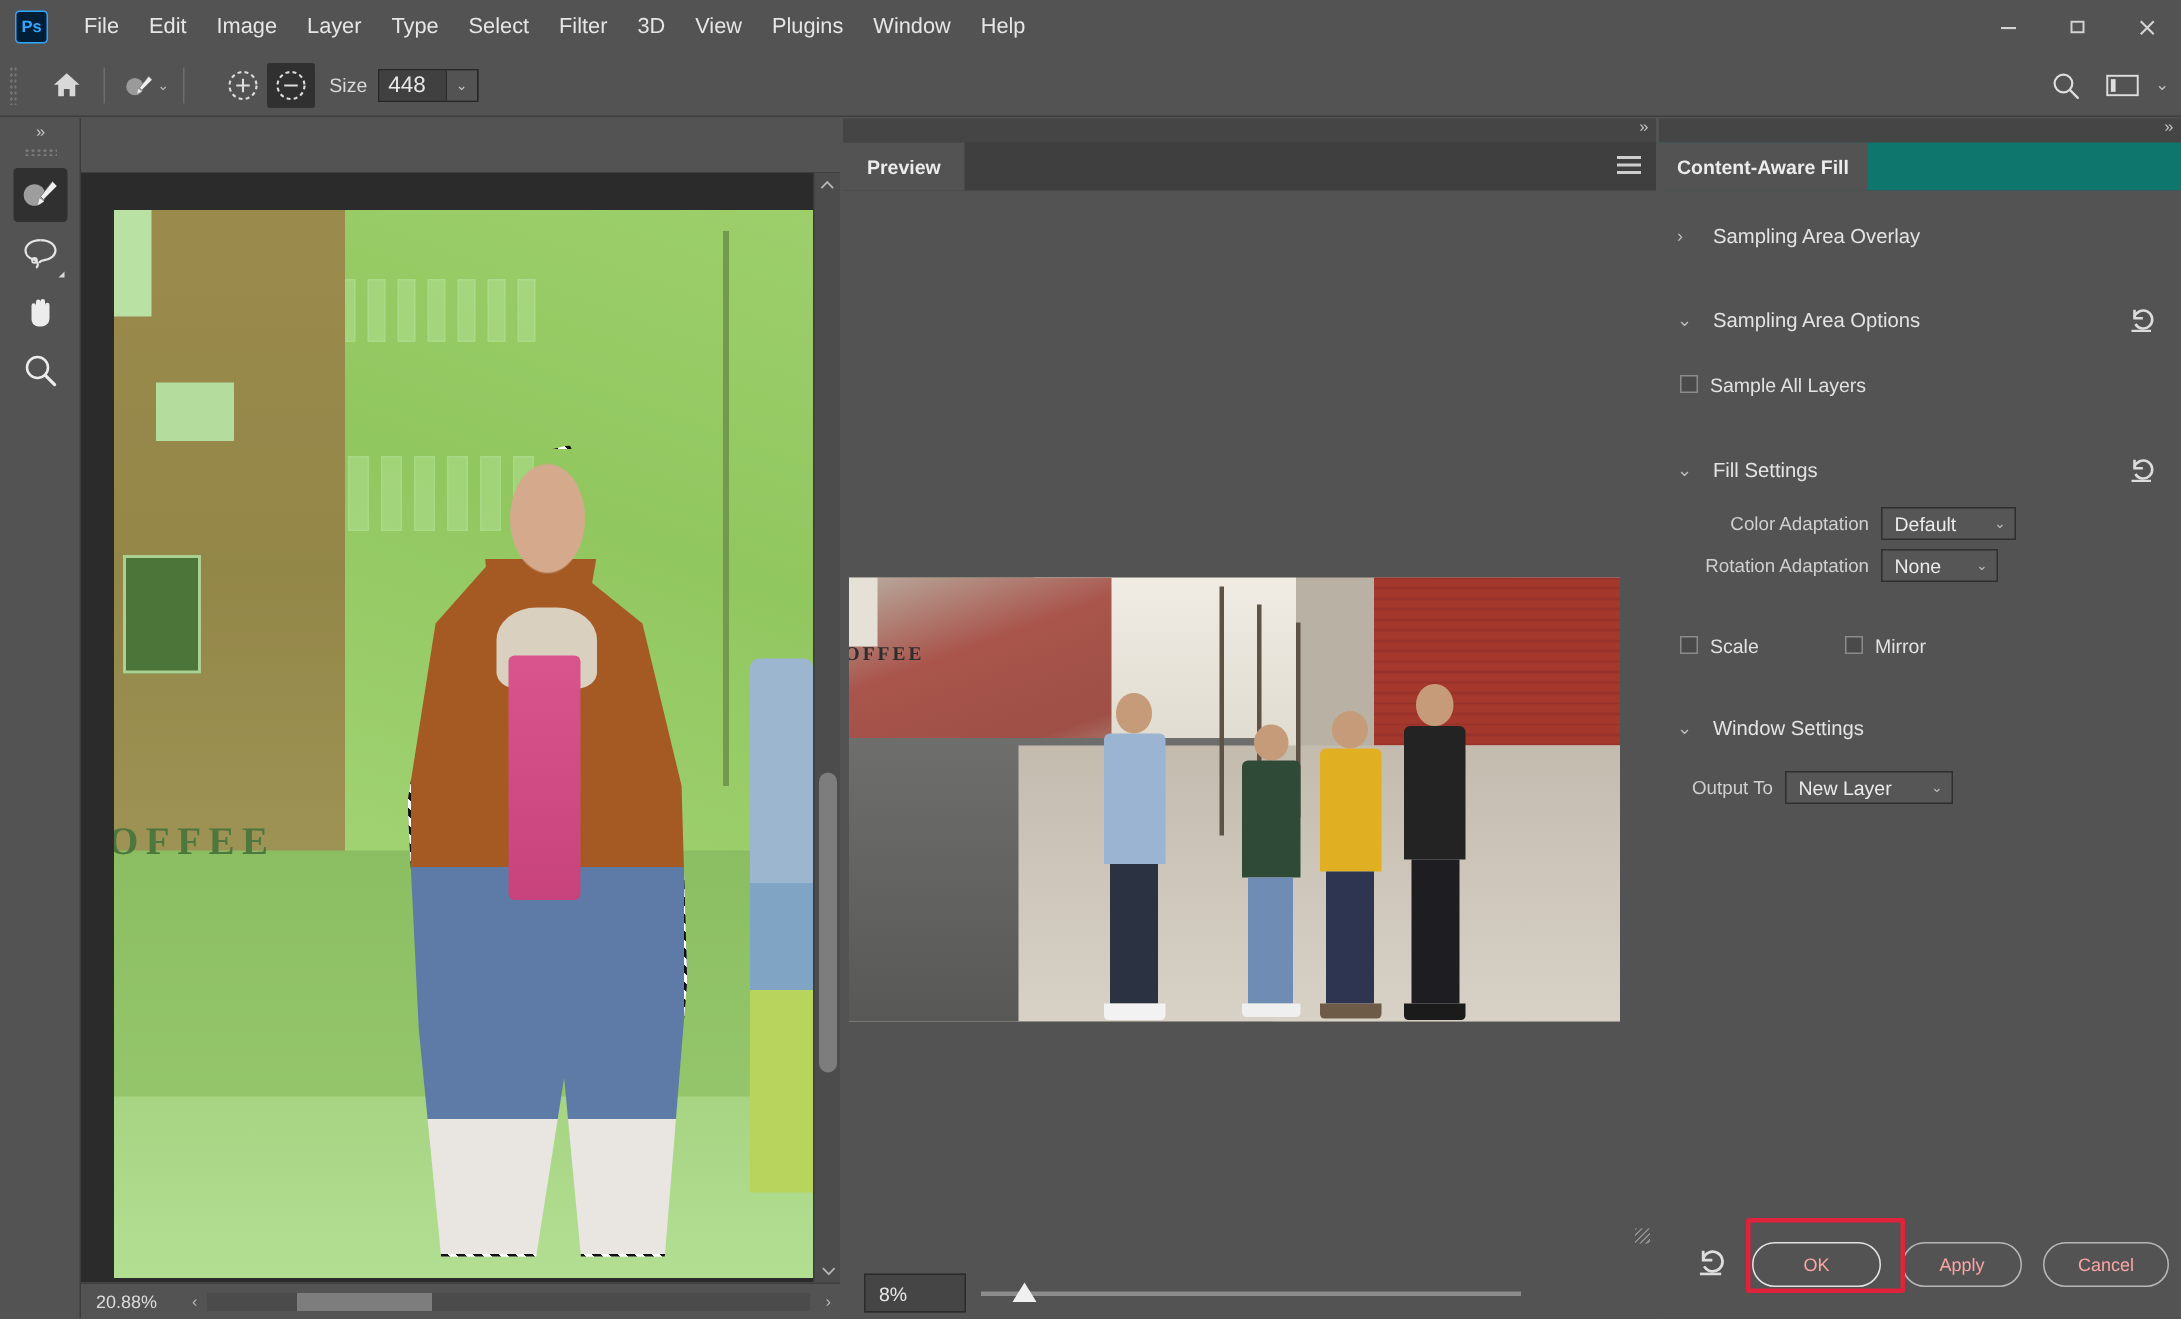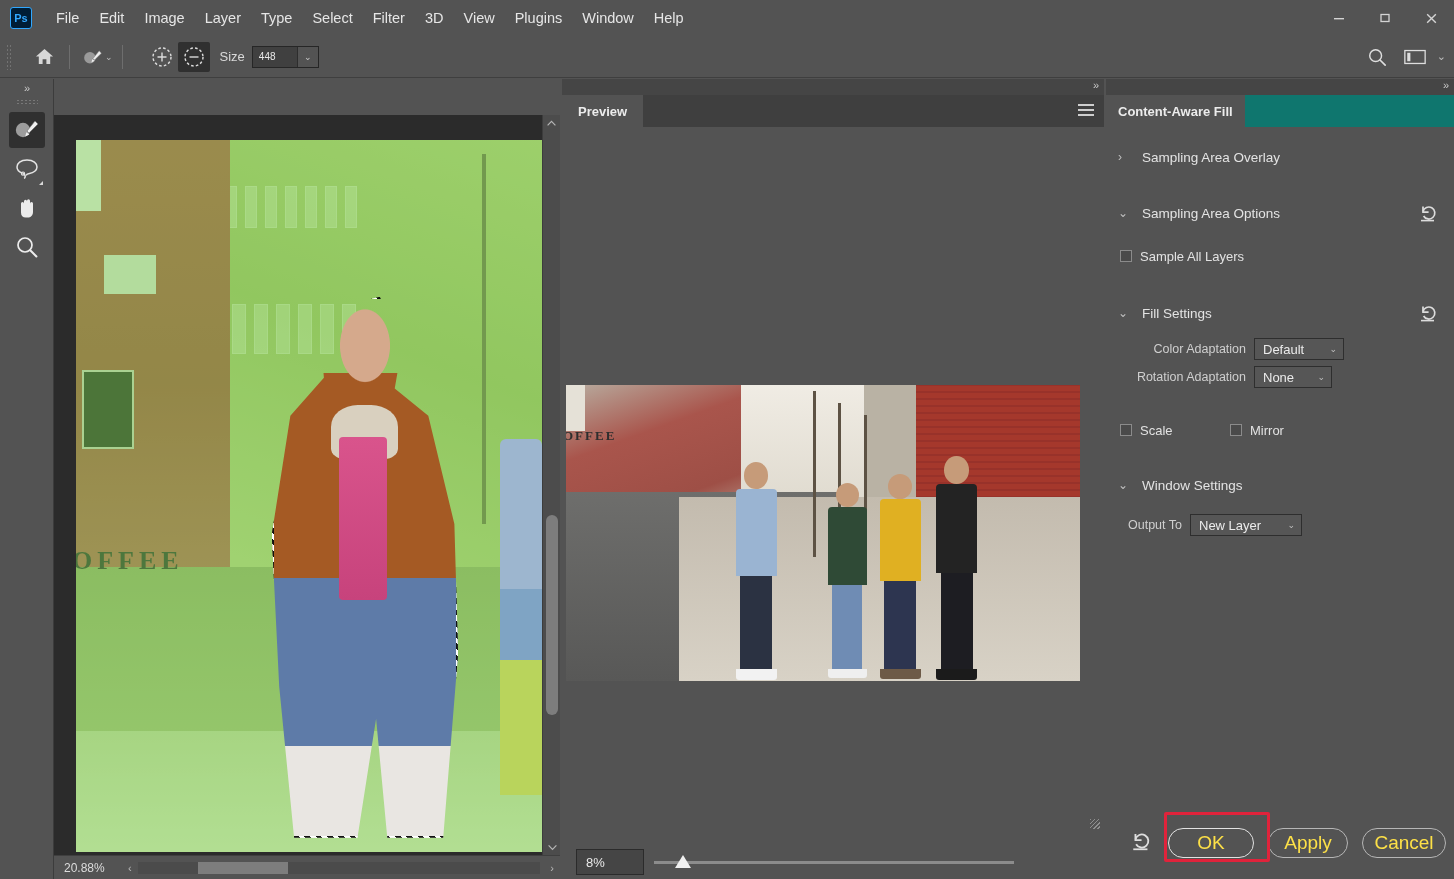--- a/index.html
+++ b/index.html
@@ -45,21 +45,21 @@
           color: #d6d6d6; border-radius: 2px; }
   .osep { width: 1px; height: 24px; background: #6e6e6e; margin: 0 9px; }
   .brush-preset { display:flex; align-items:center; gap:2px; padding-left:4px; }
   .brush-circle { width: 20px; height: 20px; }
   .caret { color: #bdbdbd; font-size: 9px; }
   .size-label { color: #d9d9d9; font-size: 13px; margin: 0 7px 0 10px; text-align: right; }
   .size-field {
     display:flex; align-items:stretch; height: 22px;
     border: 1px solid #262626; background: #444;
   }
-  .size-field .val { width: 44px; color:#e8e8e8; font-size:10px; display:flex;
+  .size-field .val { width: 44px; color:#e8e8e8; font-size:15px; display:flex;
                      align-items:center; padding-left:6px; background:#404040;}
   .size-field .dd { width: 21px; display:flex; align-items:center; justify-content:center;
                     background:#535353; border-left:1px solid #2d2d2d; color:#c9c9c9; font-size:9px; }
   .ob-right { position:absolute; right: 8px; display:flex; align-items:center; gap: 6px; }
 
   
   .toolstrip {
     position: absolute; left: 0; top: 79px; width: 54px; height: 800px;
     background: #535353; border-right: 1px solid #3c3c3c;
   }
@@ -276,22 +276,22 @@
     font-size: 13px; display:flex; align-items:center; padding: 0 6px 0 8px;
     justify-content: space-between; margin-left: 8px;
   }
   .dropdown .dcaret { color:#c0c0c0; font-size: 9px; margin-left: 10px; }
 
   .caf-footer {
     position:absolute; left:0; bottom: 0; width: 348px; height: 72px;
     display:flex; align-items:center; padding-left: 24px; gap: 14px;
   }
   .pill {
-    height: 30px; border: 1px solid #b6b6b6; border-radius: 16px; color:#fde047;
-    font-size: 19px; display:flex; align-items:center; justify-content:center;
+    height: 30px; border: 1px solid #b6b6b6; border-radius: 16px; color:#fca5a5;
+    font-size: 12px; display:flex; align-items:center; justify-content:center;
     background: transparent;
   }
   .pill.ok { width: 86px; border-color:#e2e2e2; }
   .pill.apply { width: 80px; }
   .pill.cancel { width: 84px; }
   .hl-box {
     position:absolute; border: 3px solid #e0233b; border-radius: 2px; pointer-events:none;
   }
   .footer-reset { color:#dedede; }
 </style>

